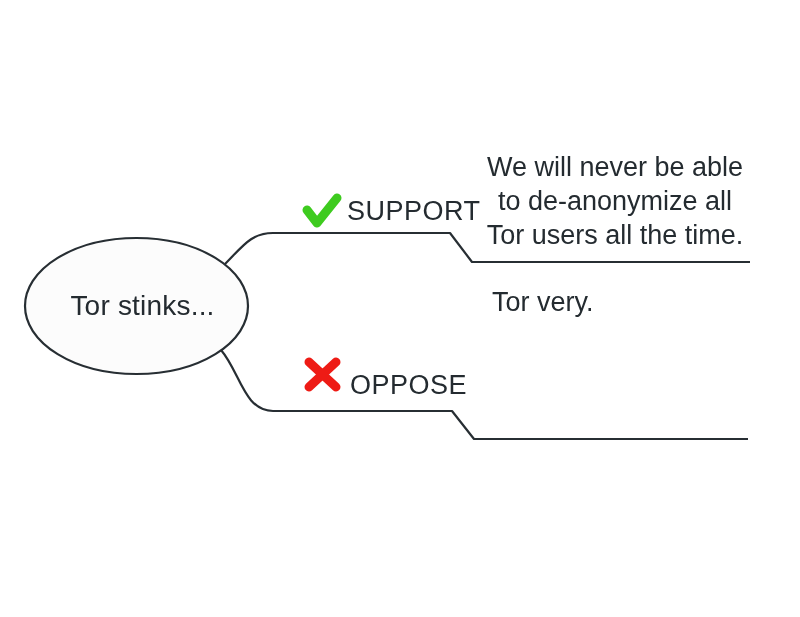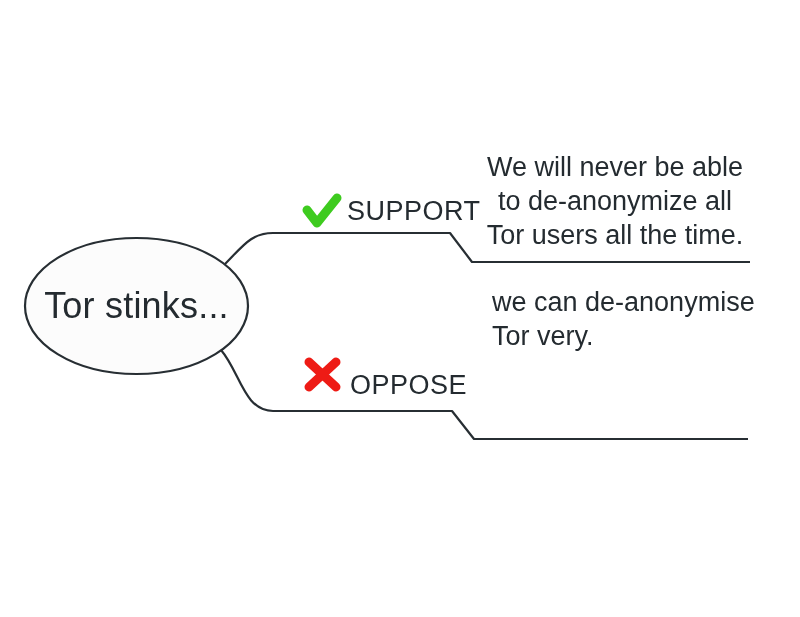--- a/index.html
+++ b/index.html
@@ -37,26 +37,26 @@
     stroke-linecap: round;
     stroke-linejoin: round;
   }
   .art .cross line {
     stroke: #ee1b15;
     stroke-width: 9;
     stroke-linecap: round;
   }
   .root-label {
     position: absolute;
-    left: 25px; top: 238px;
+    left: 31px; top: 238px;
     width: 223px; height: 136px;
     display: flex;
     align-items: center;
     justify-content: center;
-    font-size: 36px;
+    font-size: 28px;
     letter-spacing: 0.2px;
     white-space: nowrap;
   }
   .stance {
     position: absolute;
     font-size: 27px;
     line-height: 30px;
     letter-spacing: 0.5px;
     white-space: nowrap;
     text-align: center;
@@ -106,17 +106,16 @@
 
   <div class="stance oppose">OPPOSE</div>
 
   <div class="arg arg-support">
     <div>We will never be able</div>
     <div>to de-anonymize all</div>
     <div>Tor users all the time.</div>
   </div>
 
   <div class="arg arg-oppose">
-    <div>we can de-anonymise</div>
     <div>Tor very.</div>
   </div>
 
 </div>
 
 </body></html>

